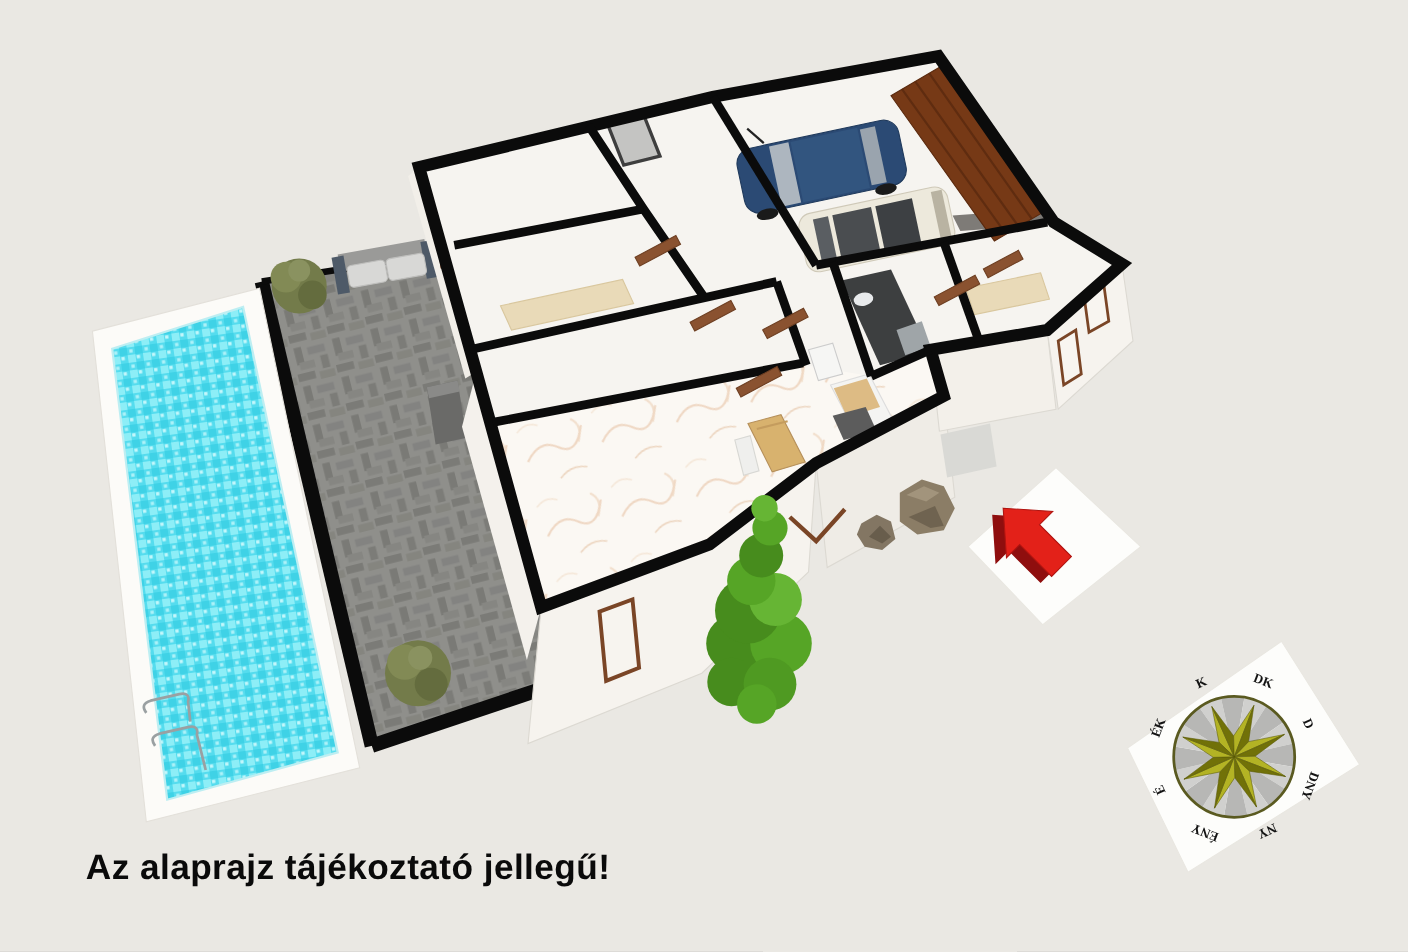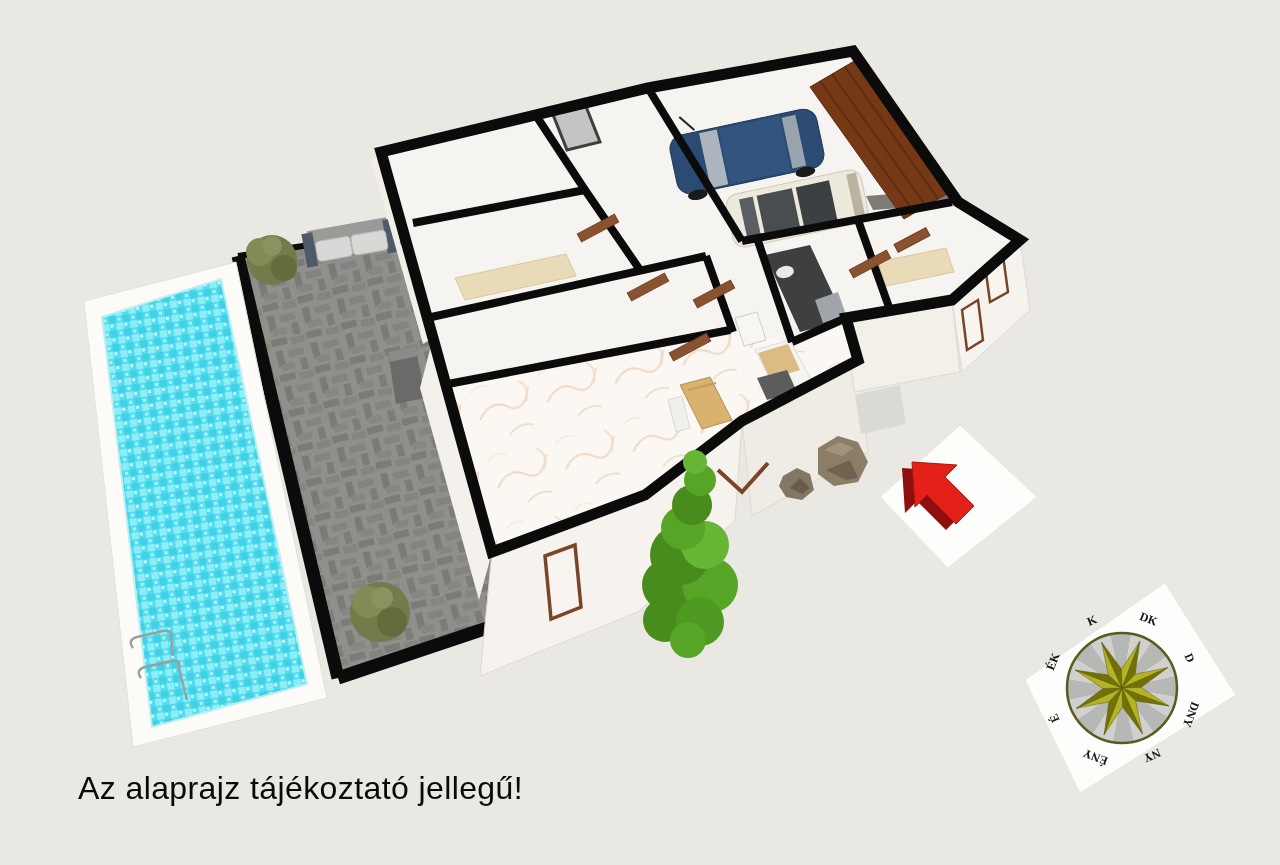--- a/index.html
+++ b/index.html
@@ -1,19 +1,19 @@
 <!DOCTYPE html>
 <html style="--bg: #eae8e3; --wall: #0b0b0b; --floor: #f6f4f0; --marble: #fbf8f3; --vein: #e9cdb4; --terrace: #8f8f8b; --paver: #7b7b77; --deck: #fcfbf8; --water: #55dcee; --water2: #8deef7; --water3: #3fd2e6; --door: #8a5230; --garage_door: #763916; --tan: #e9dab8; --bath: #3d3f40; --car_blue: #2b4a74; --car_white: #ede9dc; --glass: #4a4d50; --tree1: #56a526; --tree2: #478c1d; --tree3: #66b534; --shrub: #737b4a; --rock: #8b7d66; --rock_dark: #6f6350; --red: #e32119; --red_dark: #8f0e0e; --card: #fdfdfb; --star_light: #b3b324; --star_dark: #717108; --wedge_light: #d0d0ce; --wedge_dark: #b7b7b5; --bench_seat: #d8d8d6; --bench_frame: #4e5a68; --gray_box: #6a6a68;"><head>
 <meta charset="utf-8">
 <style>
   html,body{margin:0;padding:0;background:#d4d2cd;}
   .stage{position:relative;width:1280px;height:865px;background:var(--bg,#eae8e3);
          overflow:hidden;font-family:"Liberation Sans",sans-serif;}
   .stage svg{position:absolute;left:0;top:0;}
-  .caption{position:absolute;left:78px;top:770px;font-size:32px;font-weight:normal;
+  .caption{position:absolute;left:78px;top:770px;font-size:32px;font-weight:bold;
            color:#0a0a0a;letter-spacing:.4px;white-space:nowrap;}
   .wall{stroke:var(--wall);fill:none;stroke-linejoin:miter;stroke-linecap:butt;}
   .compass-label{font-family:"Liberation Serif",serif;font-size:12px;font-weight:bold;fill:#141414;}
 </style>
 </head>
 <body>
 
 <div class="stage">
 <svg width="1280" height="865" viewBox="0 0 1280 865">
   <defs>

